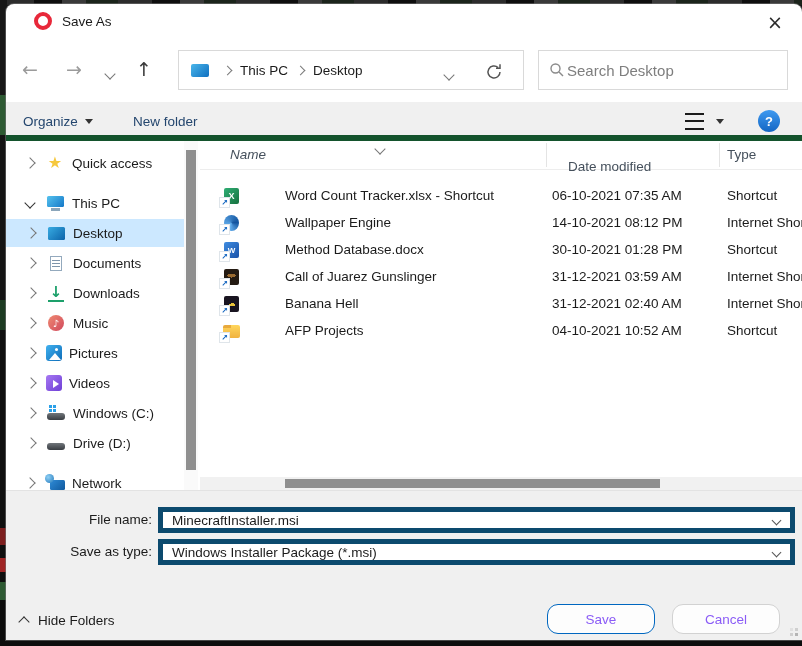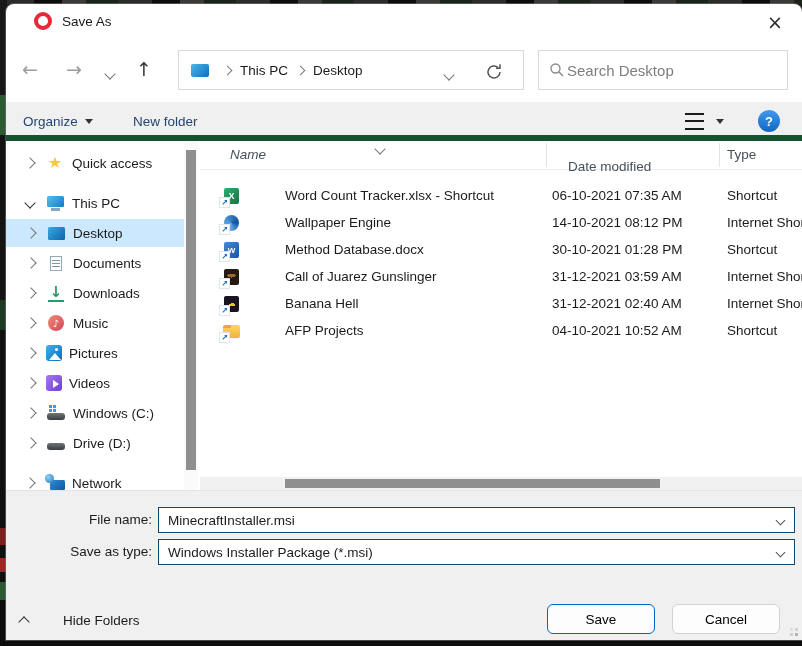--- a/index.html
+++ b/index.html
@@ -134,31 +134,31 @@
   .f-cell{position:absolute;top:5px;white-space:nowrap;color:#1b1b1b;}
   .f-name{left:62px;margin-left:23px;} .f-date{left:352px;} .f-type{left:527px;}
 
   .h-scroll{position:absolute;left:194px;right:0;bottom:0;height:13px;background:#f1f1f1;}
   .h-thumb{position:absolute;left:85px;top:2px;width:375px;height:9px;background:#8f8f8f;}
 
   
   .bottom{position:absolute;left:0;top:486px;width:100%;height:150px;background:#f0f0f0;border-top:1px solid #e3e3e3;box-sizing:border-box;}
   .form-label{position:absolute;left:0;width:146px;text-align:right;color:#1b1b1b;}
   .lbl-name{top:21px;} .lbl-type{top:53px;}
-  .combo{position:absolute;left:152px;width:637px;height:26px;background:#fff;border:1px solid #0c4a6e;box-sizing:border-box;
+  .combo{position:absolute;left:152px;width:637px;height:26px;background:#fff;border:5px solid #0c4a6e;box-sizing:border-box;
     display:flex;align-items:center;}
   .cb-name{top:16px;} .cb-type{top:48px;}
   .combo .val{padding-left:9px;white-space:nowrap;overflow:hidden;flex:1;}
   .combo input{border:none;outline:none;flex:1;font-size:13.5px;font-family:inherit;padding-left:9px;background:transparent;color:#1b1b1b;}
   .combo .chev{margin-right:10px;width:6px;height:6px;border-color:#555;flex:none;}
 
-  .hide-folders{position:absolute;left:10px;top:117px;height:24px;display:flex;align-items:center;color:#1b1b1b;gap:25px;}
+  .hide-folders{position:absolute;left:10px;top:117px;height:24px;display:flex;align-items:center;color:#1b1b1b;}
   .hide-folders .chev{margin:3px 10px 0 4px;}
-  .btn{position:absolute;top:113px;width:108px;height:30px;border-radius:6px;background:#fdfdfd;
-    display:flex;align-items:center;justify-content:center;font-size:13.5px;color:#000000;box-sizing:border-box;}
+  .btn{position:absolute;top:113px;width:108px;height:30px;border-radius:11px;background:#fdfdfd;
+    display:flex;align-items:center;justify-content:center;font-size:13.5px;color:#8b5cf6;box-sizing:border-box;}
   .btn-save{left:541px;border:1px solid var(--accent,#0067c0);}
   .btn-cancel{left:666px;border:1px solid #d2d2d2;}
   .grip{position:absolute;right:4px;bottom:4px;width:3px;height:3px;background:#b5b5b5;
     box-shadow:-5px 0 #cfcfcf,0 -5px #cfcfcf,-5px -5px #e0e0e0;}
 </style>
 </head>
 <body>
 
 <div class="bg-top"></div>
 <div class="bg-left"></div>

